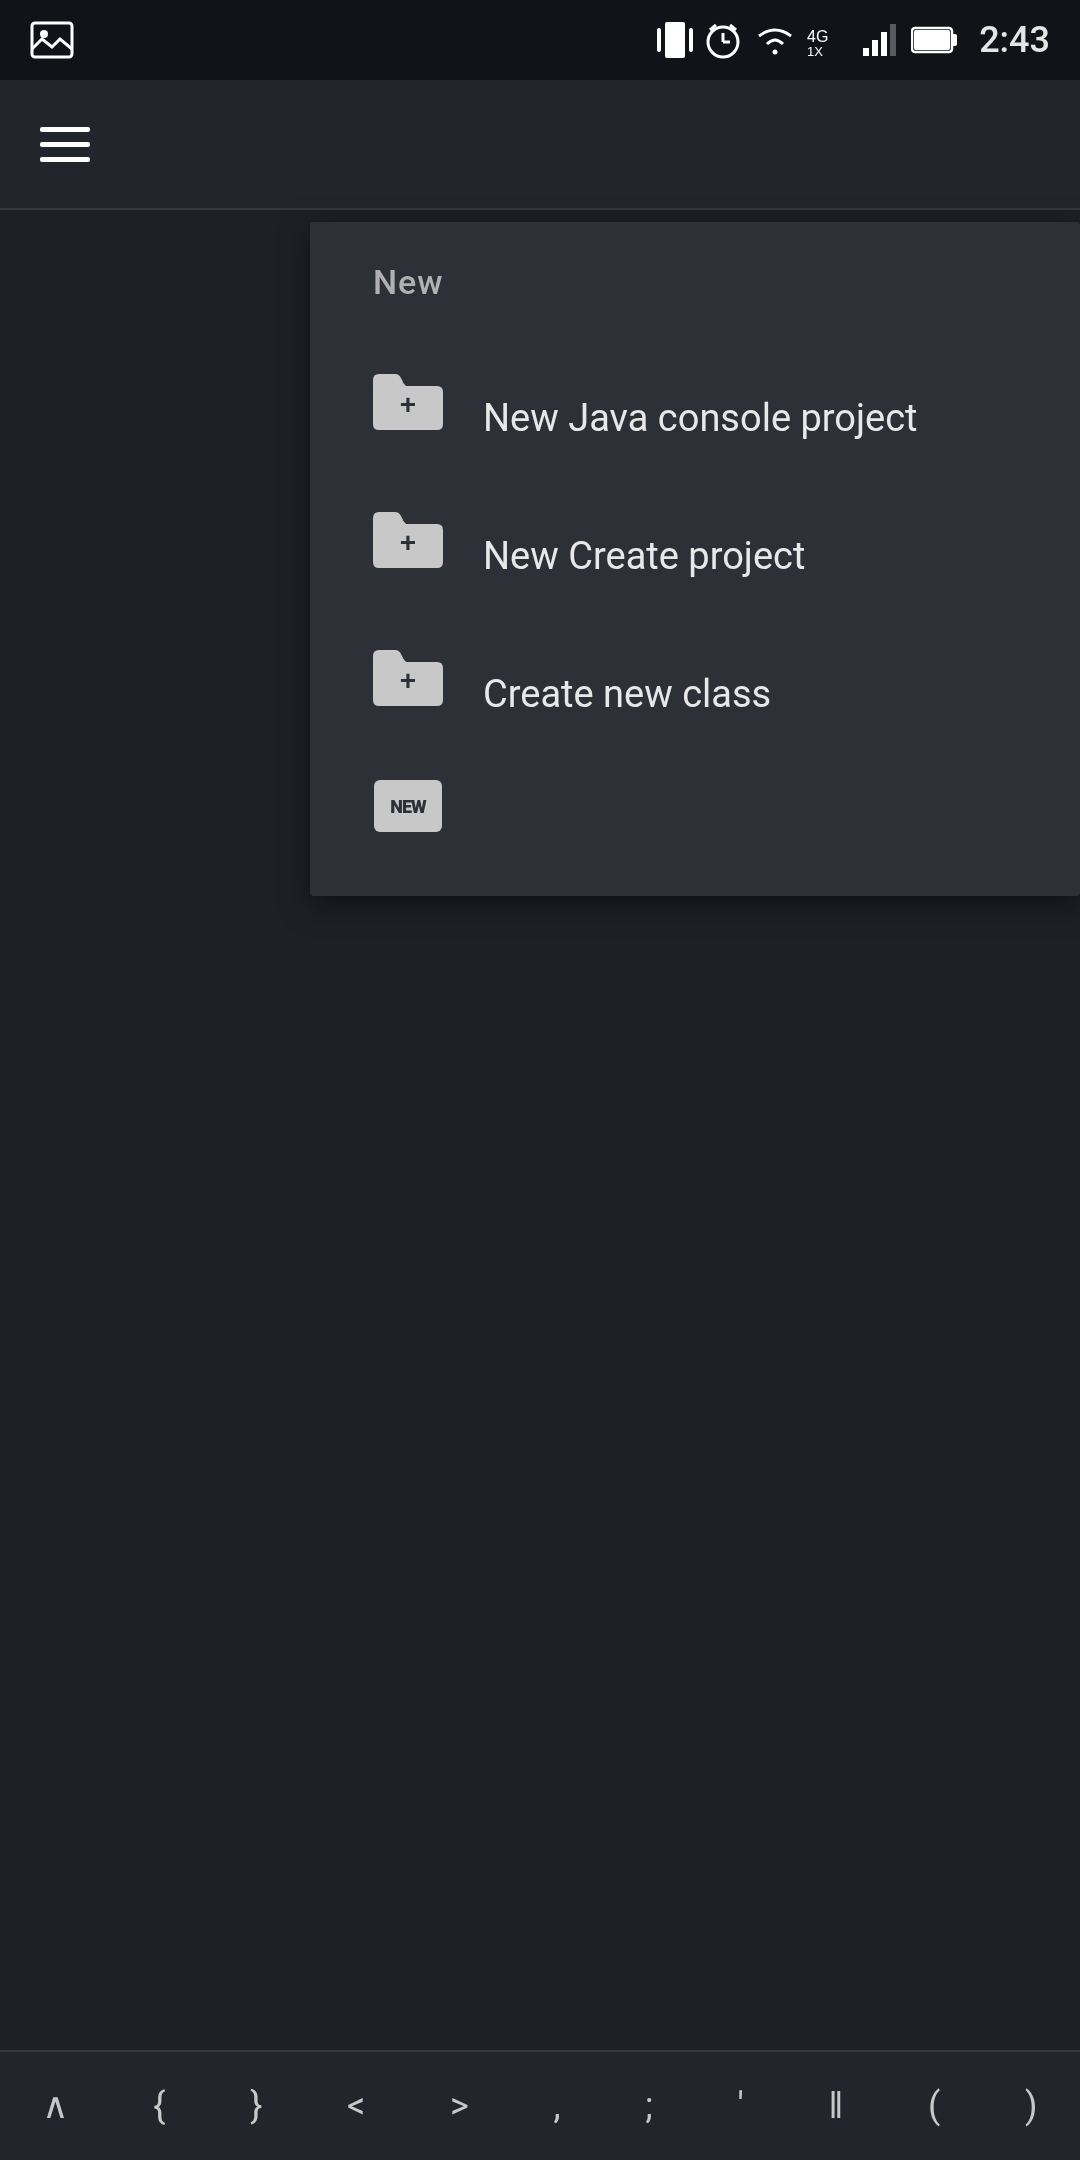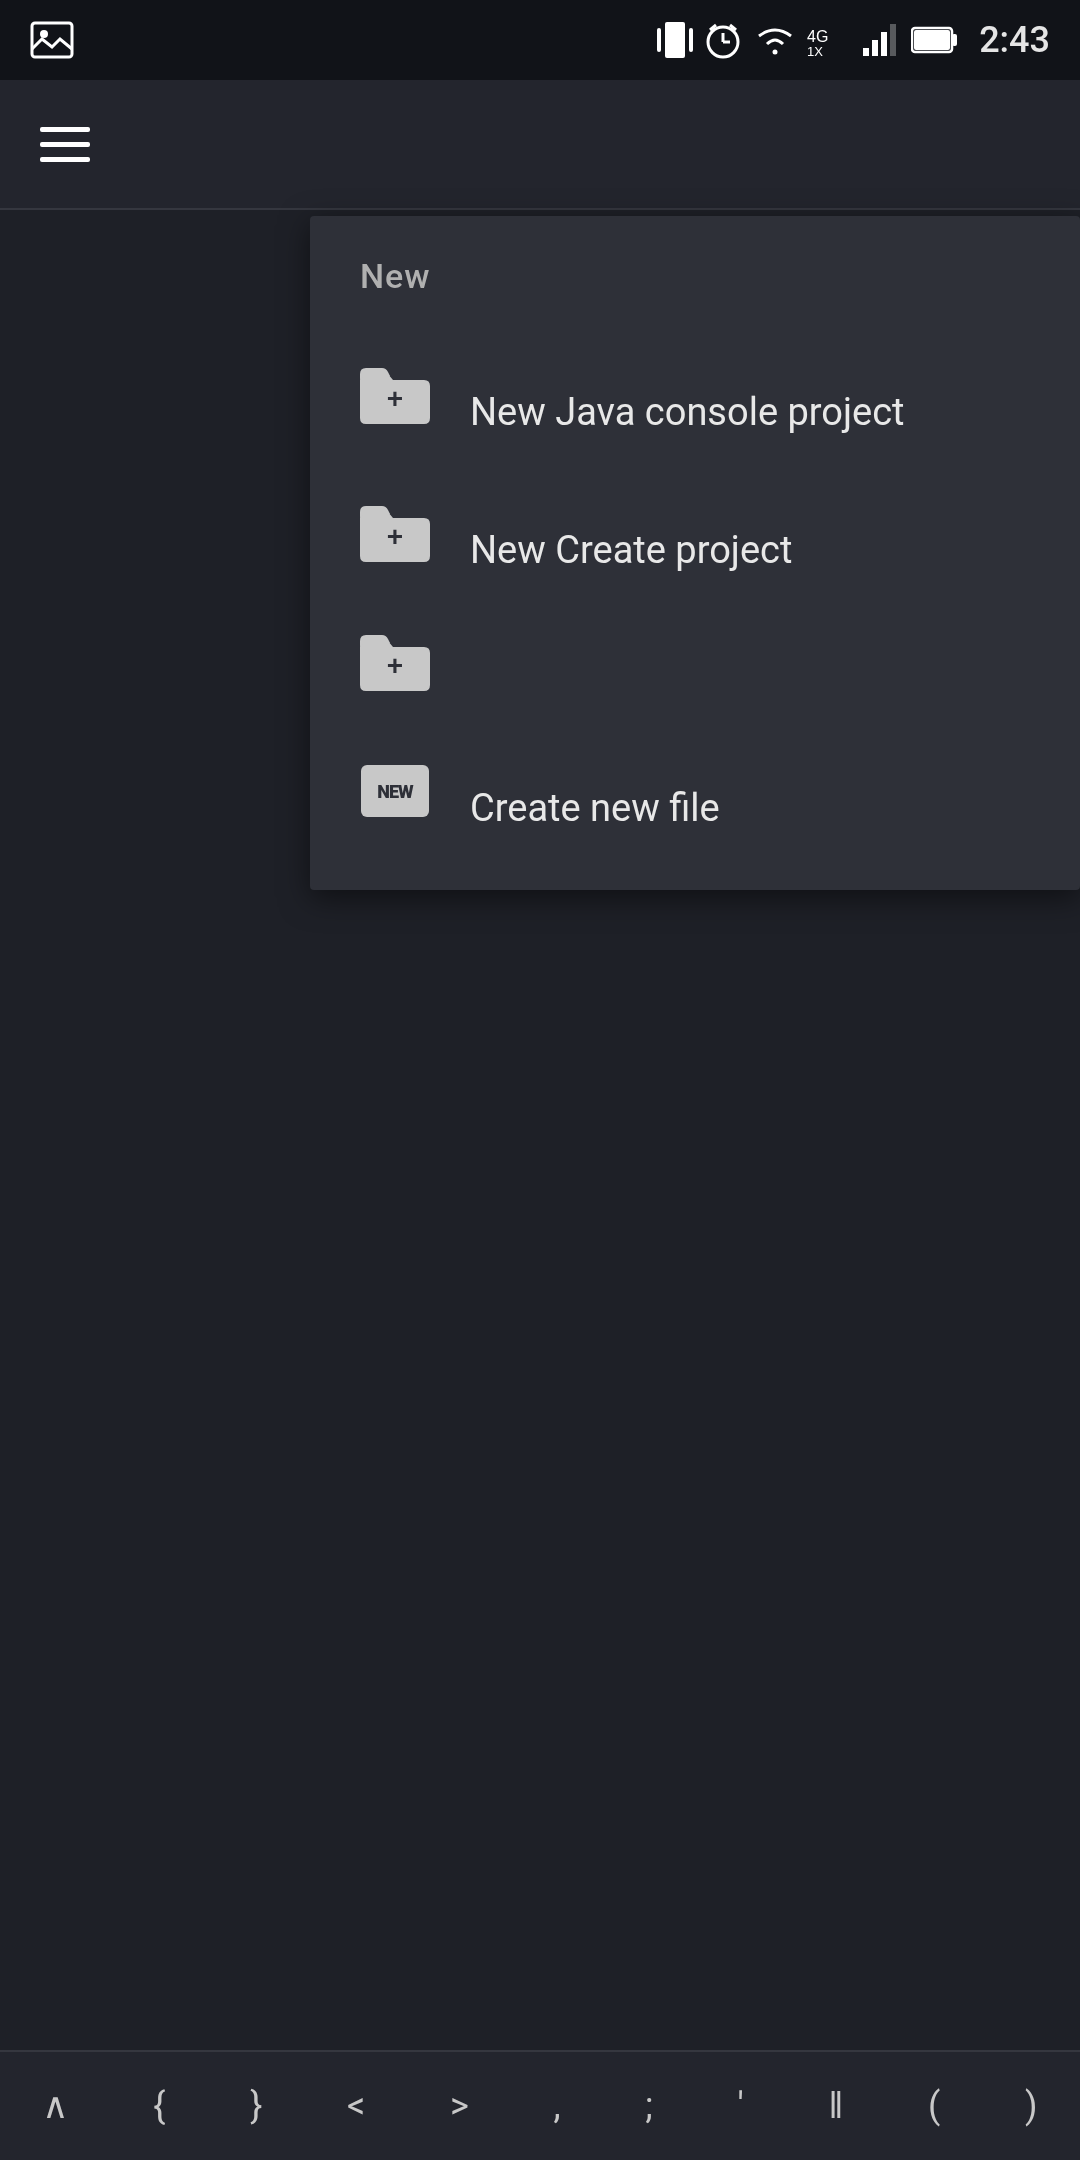--- a/index.html
+++ b/index.html
@@ -85,26 +85,26 @@
       position: absolute;
       top: 0;
       left: 0;
       width: 100%;
       height: 100%;
     }
 
     
     .dropdown-menu {
       position: absolute;
-      top: 6px;
+      top: 12px;
       right: 0;
       width: 770px;
       background-color: #2e3038;
       border-radius: 4px;
-      padding: 30px 0;
+      padding: 30px 13px;
       box-shadow: 0 8px 30px rgba(0,0,0,0.5);
     }
 
     .dropdown-header {
       color: #b0b0b0;
       font-size: 34px;
       font-weight: 500;
       padding: 10px 50px 30px 50px;
       letter-spacing: 1px;
     }
@@ -263,27 +263,27 @@
       </div>
 
       <div class="dropdown-item">
         <div class="item-icon">
           <svg width="70" height="58" viewBox="0 0 70 58">
             <path d="M0 14 Q0 8 6 8 L28 8 L33 14 L64 14 Q70 14 70 20 L70 52 Q70 58 64 58 L6 58 Q0 58 0 52 Z" fill="#c8c8c8"></path>
             <path d="M0 8 L0 8 Q0 2 6 2 L22 2 Q26 2 28 6 L30 10 L6 10 Q0 10 0 16 Z" fill="#c8c8c8"></path>
             <text x="35" y="42" text-anchor="middle" font-size="28" font-weight="900" fill="#2e3038" font-family="sans-serif">+</text>
           </svg>
         </div>
+        <span class="item-label">Create new class</span>
       </div>
 
       <div class="dropdown-item">
         <div class="item-icon">
           <div class="new-badge">NEW</div>
         </div>
-        <span class="item-label">Create new file</span>
       </div>
 
     </div>
 
   </div>
 
 </div>
 
 <div class="bottom-toolbar">
   <span class="bottom-key">∧</span>

